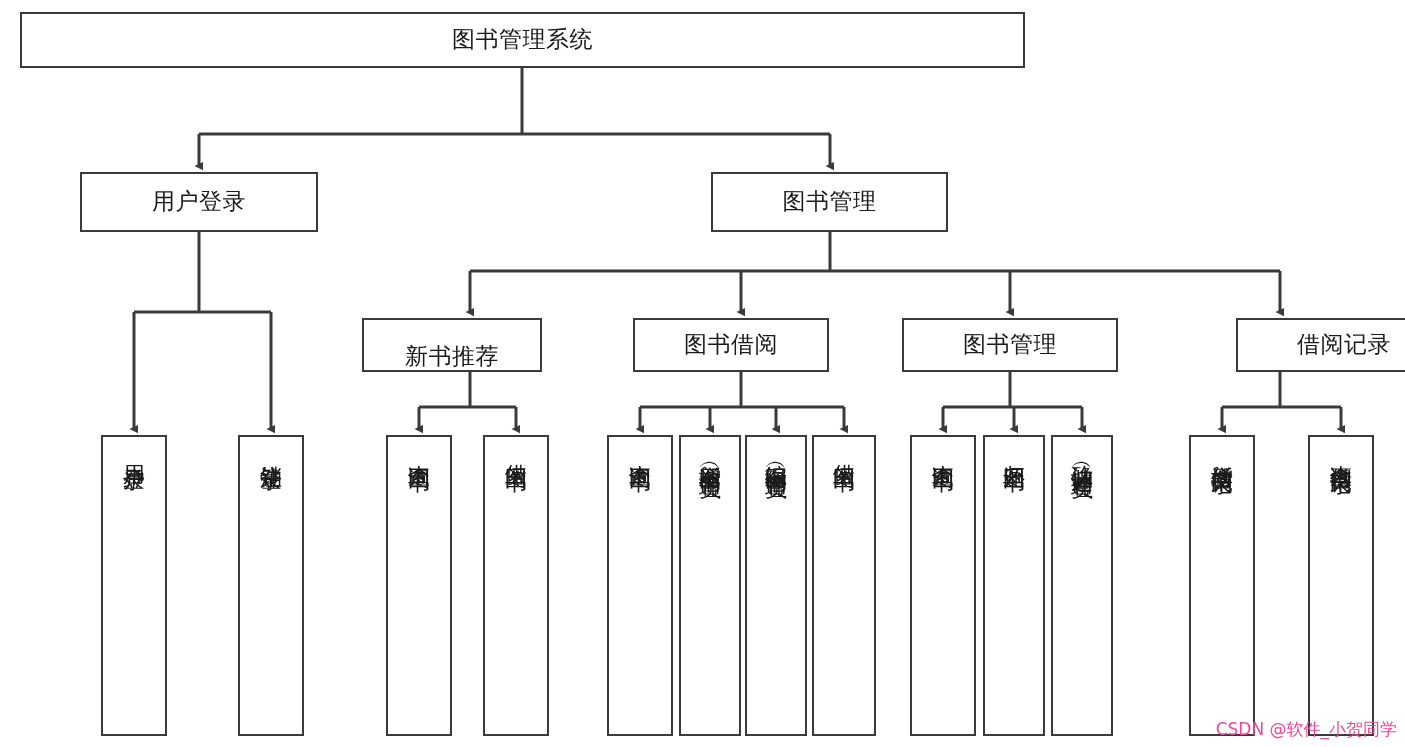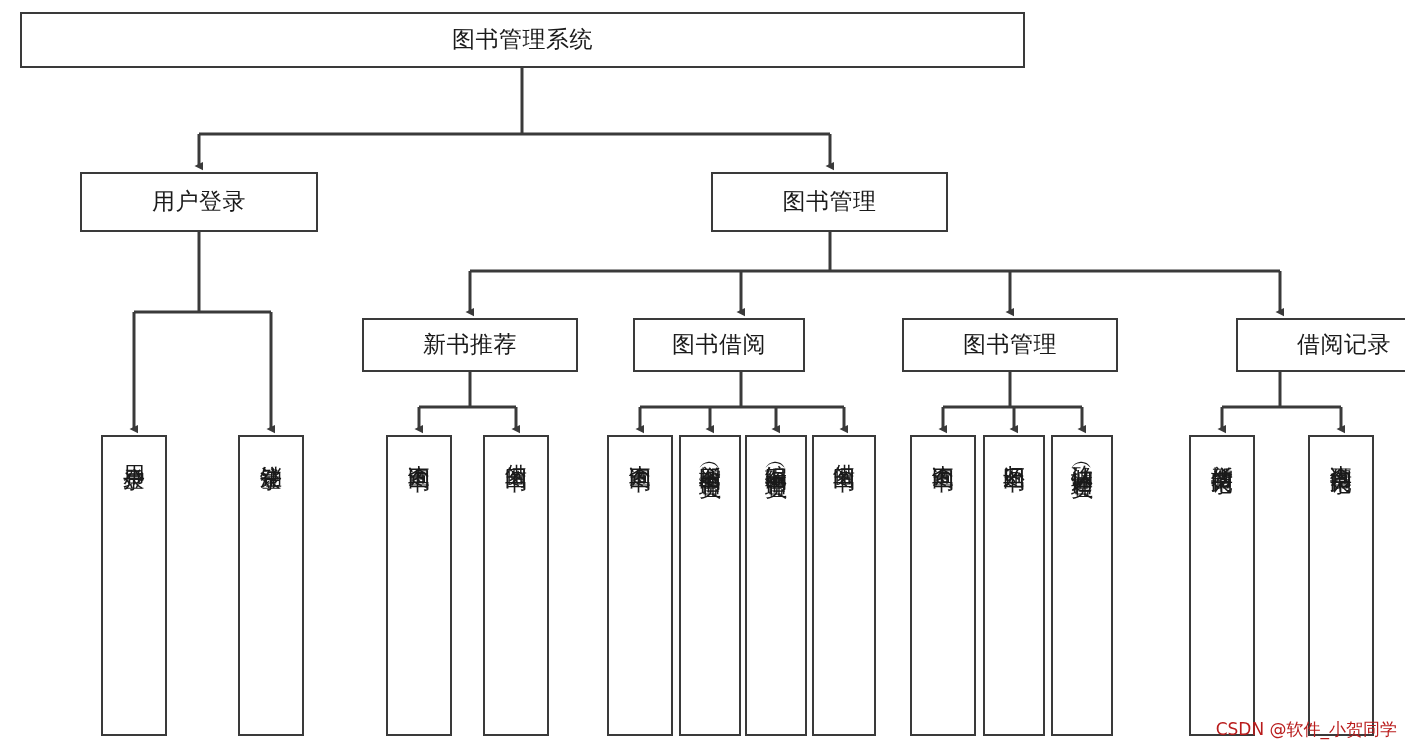--- a/index.html
+++ b/index.html
@@ -62,21 +62,21 @@
     font-size: 22px;
     line-height: 1.0;
     letter-spacing: 2px;
     white-space: nowrap;
   }
   #watermark {
     position: absolute;
     right: 8px;
     bottom: 6px;
     font-size: 17px;
-    color: #b91c1c;
+    color: #ec4899;
     z-index: 5;
     white-space: nowrap;
     font-family: "DejaVu Sans", "Liberation Sans", sans-serif;
   }
 </style>
 </head>
 <body>
 
 <div id="diagram-root">
 
@@ -136,24 +136,24 @@
   <div id="node-layer">
       <div class="node horizontal root" style="left: 20px; top: 12px; width: 1005px; height: 56px;">
         <span class="node-label">图书管理系统</span>
       </div>
       <div class="node horizontal level2" style="left: 80px; top: 172px; width: 238px; height: 60px;">
         <span class="node-label">用户登录</span>
       </div>
       <div class="node horizontal level2" style="left: 711px; top: 172px; width: 237px; height: 60px;">
         <span class="node-label">图书管理</span>
       </div>
-      <div class="node horizontal level3" style="left: 362px; top: 318px; width: 216px; height: 54px;">
+      <div class="node horizontal level3" style="left: 362px; top: 318px; width: 180px; height: 54px; align-items: flex-end;">
         <span class="node-label">新书推荐</span>
       </div>
-      <div class="node horizontal level3" style="left: 633px; top: 318px; width: 172px; height: 54px;">
+      <div class="node horizontal level3" style="left: 633px; top: 318px; width: 196px; height: 54px;">
         <span class="node-label">图书借阅</span>
       </div>
       <div class="node horizontal level3" style="left: 902px; top: 318px; width: 216px; height: 54px;">
         <span class="node-label">图书管理</span>
       </div>
       <div class="node horizontal level3" style="left: 1236px; top: 318px; width: 216px; height: 54px;">
         <span class="node-label">借阅记录</span>
       </div>
       <div class="node vertical leaf" style="left: 101px; top: 435px; width: 66px; height: 301px;">
         <span class="node-label">用户登录</span>

